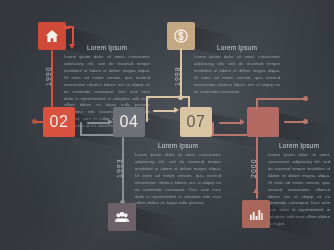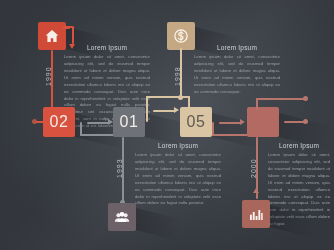--- a/index.html
+++ b/index.html
@@ -113,21 +113,21 @@
   </div>
 
   <div class="lineV" style="left:80px;top:122px;height:14px;background:#8b8f96;"></div>
   <div class="lineH" style="left:80px;top:134px;width:44px;background:#8b8f96;"></div>
   <div class="lineV" style="left:122px;top:122px;height:14px;background:#8b8f96;"></div>
   <div class="lineH" style="left:87px;top:122px;width:22px;background:#8b8f96;"></div>
   <div class="arrowR" style="left:108px;top:119px;border-left:5px solid #8b8f96;"></div>
 
   <div class="numbox" style="left:113px;top:107px;background:#6e7177;">
     <span class="shadow"></span>
-    <span>01</span>
+    <span>04</span>
   </div>
 
   <div class="lineV" style="left:122px;top:137px;height:66px;background:#8b8f96;"></div>
   <div class="dot" style="left:120px;top:200px;background:#8b8f96;"></div>
 
   <div class="year" style="left:116px;top:178px;">1993</div>
 
   <div class="tblock" style="left:135px;top:142px;">
     <div class="th">Lorem Ipsum</div>
     <div class="tb">Lorem ipsum dolor sit amet, consectetur adipisicing elit, sed do eiusmod tempor incididunt ut labore et dolore magna aliqua. Ut enim ad minim veniam, quis nostrud exercitation ullamco laboris nisi ut aliquip ex ea commodo consequat. Duis aute irure dolor in reprehenderit in voluptate velit esse cillum dolore eu fugiat nulla pariatur.</div>
@@ -166,21 +166,21 @@
 
   <div class="year" style="left:174px;top:86px;">1998</div>
 
   <div class="tblock" style="left:194px;top:44px;">
     <div class="th">Lorem Ipsum</div>
     <div class="tb">Lorem ipsum dolor sit amet, consectetur adipisicing elit, sed do eiusmod tempor incididunt ut labore et dolore magna aliqua. Ut enim ad minim veniam, quis nostrud exercitation ullamco laboris nisi ut aliquip ex ea commodo consequat.</div>
   </div>
 
   <div class="numbox" style="left:180px;top:107px;background:#d9c4a3;color:#5f5a52;">
     <span class="shadow"></span>
-    <span>05</span>
+    <span>07</span>
   </div>
 
   <div class="lineV" style="left:212px;top:122px;height:14px;background:#b7766c;"></div>
   <div class="lineH" style="left:212px;top:134px;width:46px;background:#b7766c;"></div>
   <div class="lineV" style="left:256px;top:122px;height:14px;background:#b7766c;"></div>
   <div class="lineH" style="left:219px;top:122px;width:22px;background:#b7766c;"></div>
   <div class="arrowR" style="left:240px;top:119px;border-left:5px solid #b7766c;"></div>
 
   <div class="numbox" style="left:247px;top:107px;background:#b26a62;">
     <span class="shadow"></span>

